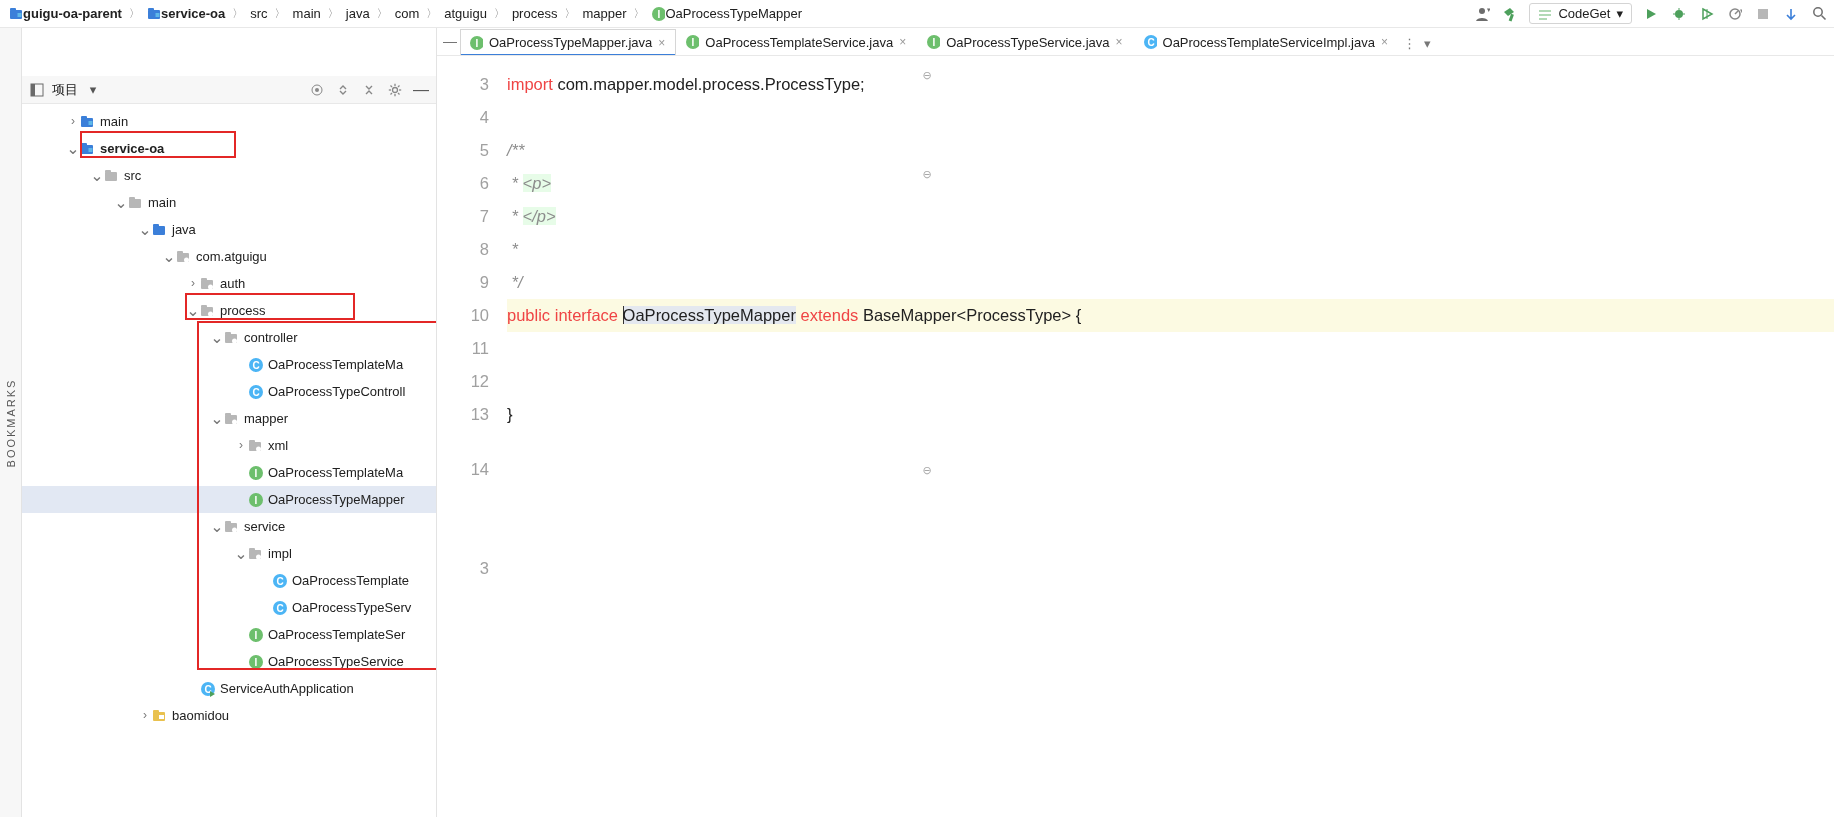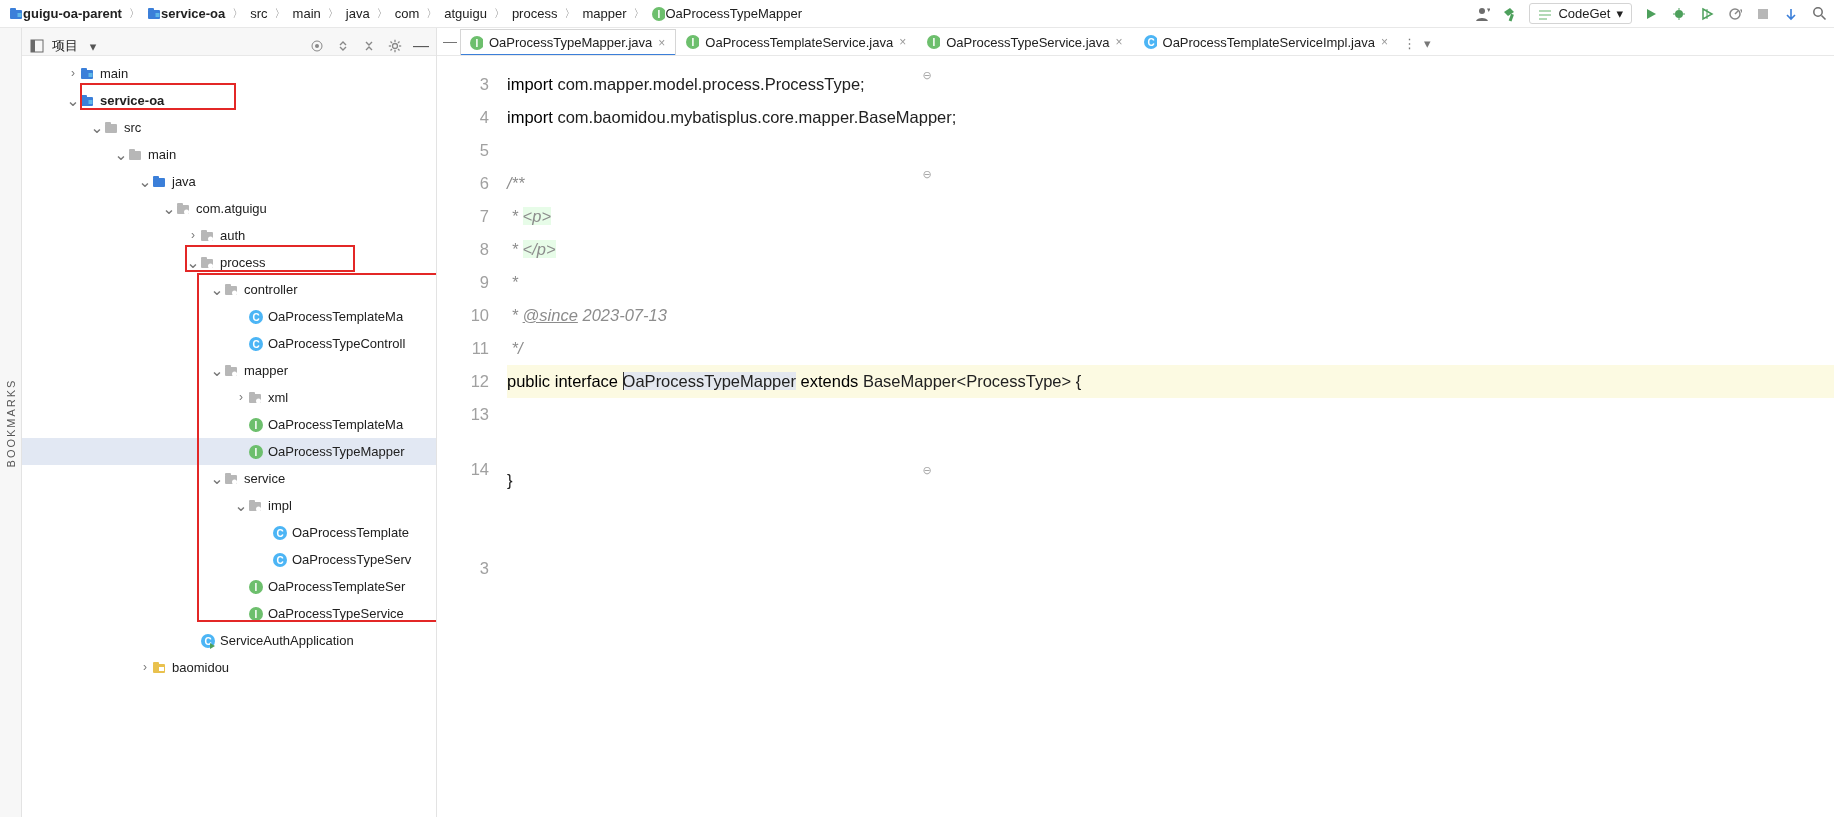--- a/index.html
+++ b/index.html
@@ -13,21 +13,21 @@
   .icon-mini { width:14px; height:14px; display:inline-flex; align-items:center; justify-content:center; }
   .top-tools { display:flex; align-items:center; gap:10px;}
   .top-tools .btn-combo { border:1px solid #d4d4d4; display:inline-flex; align-items:center; gap:6px; padding:2px 8px; border-radius:3px; cursor:pointer;}
   .tool-icon { width:18px; height:18px; display:inline-flex; align-items:center; justify-content:center; cursor:pointer;}
 
   .main { display:flex; height:calc(100% - 28px); }
   .sidestrip { width:22px; background:#f7f7f7; border-right:1px solid #e3e3e3; position:relative;}
   .sidestrip .vtext { position:absolute; top:50%; left:50%; transform:translate(-50%,-50%) rotate(-90deg); font-size:11px; letter-spacing:2px; color:#555;}
 
   .project-panel { width:415px; border-right:1px solid #e3e3e3; display:flex; flex-direction:column;}
-  .pp-header { height:28px; display:flex; align-items:flex-end; justify-content:space-between; padding:0 6px; border-bottom:1px solid #e8e8e8; background:#f7f7f7;}
+  .pp-header { height:28px; display:flex; align-items:center; justify-content:space-between; padding:0 6px; border-bottom:1px solid #e8e8e8; background:#f7f7f7;margin-top:48px;}
   .pp-header-left { display:flex; align-items:center; gap:6px;}
   .pp-header-right { display:flex; align-items:center; gap:8px;}
   .pp-header .icon-btn { width:18px; height:18px; display:inline-flex; align-items:center; justify-content:center; cursor:pointer; color:#555;}
 
   .tree { flex:1; overflow:hidden; padding:4px 0; user-select:none;}
   .tree-row { display:flex; align-items:center; height:27px; line-height:27px; white-space:nowrap; cursor:pointer;}
   .tree-row.selected { background:#E2E8F3; }
   .tree-row .chev { width:14px; text-align:center; color:#7a7a7a; font-size:12px;}
   .tree-row .type-icon { width:18px; text-align:center;}
   .tree-row .label { padding-left:2px;}
@@ -45,21 +45,21 @@
 
   .editor-area { flex:1; display:flex; flex-direction:column;}
   .editor-body { flex:1; display:flex; font-family: "JetBrains Mono","Consolas","Courier New",monospace; font-size:16.5px; overflow:hidden;}
   .gutter { width:70px; text-align:right; color:#A0A0A0; padding:12px 18px 0 0; user-select:none;}
   .gutter .ln { height:33px; line-height:33px;}
   .gtoggle { position:absolute; left:483px; width:14px; height:14px; cursor:pointer; color:#a8a8a8; display:flex; align-items:center; justify-content:center; font-size:11px;}
   .code { flex:1; padding:12px 0 0 0; position:relative;}
   .code-line { height:33px; line-height:33px; white-space:pre;}
   .code-line.small { height:22px; line-height:22px; font-size:12.5px; color:#959595; font-family:"Microsoft YaHei","Segoe UI",Arial,sans-serif;}
   .code-line.hl { background:#fcfae2;}
-  .kw { color:#000000;text-align:right;}
+  .kw { color:#ef4444;text-align:right;}
   .cmt { color:#8C8C8C; font-style:italic;}
   .tag-hl { background:#E7FCE8;}
   .doc-tag { color:#8C8C8C; font-style:italic; text-decoration:underline;}
   .caret-word { background:#E4E8EF;}
   .caret-line { box-shadow: inset 1px 0 0 #333;}
 
   svg { display:block;}
 </style>
 </head>
 <body>
@@ -560,27 +560,25 @@
           <div class="ln">13</div>
           <div class="ln" style="height: 22px; line-height: 22px;"></div>
           <div class="ln">14</div>
           <div class="ln" style="height: 22px; line-height: 22px;"></div>
           <div class="ln" style="height: 22px; line-height: 22px;"></div>
           <div class="ln" style="height: 22px; line-height: 22px;"></div>
           <div class="ln">3</div>
         </div>
       <div class="code" id="code">
         <div class="code-line"><span class="kw">import</span><span> com.mapper.model.process.ProcessType;</span></div>
-        <div class="code-line"><span class="kw">import</span><span> com.baomidou.mybatisplus.core.mapper.BaseMapper;</span></div>
         <div class="code-line"> </div>
         <div class="code-line"><span class="cmt">/**</span></div>
         <div class="code-line"><span class="cmt"> * </span><span class="cmt tag-hl">&lt;p&gt;</span></div>
         <div class="code-line"><span class="cmt"> * </span><span class="cmt tag-hl">&lt;/p&gt;</span></div>
         <div class="code-line"><span class="cmt"> *</span></div>
-        <div class="code-line"><span class="cmt"> * </span><span class="doc-tag">@since</span><span class="cmt"> 2023-07-13</span></div>
         <div class="code-line"><span class="cmt"> */</span></div>
         <div class="code-line hl"><span class="kw">public</span><span> </span><span class="kw">interface</span><span> </span><span class="caret-word caret-line">OaProcessTypeMapper</span><span> </span><span class="kw">extends</span><span> </span><span>BaseMapper&lt;ProcessType&gt; {</span></div>
         <div class="code-line"> </div>
         <div class="code-line"> </div>
         <div class="code-line"><span>}</span></div>
       </div>
 
       <div class="gtoggle" style="top:12px;">⊖</div>
       <div class="gtoggle" style="top:111px;">⊖</div>
       <div class="gtoggle" style="top:407px;">⊖</div>

